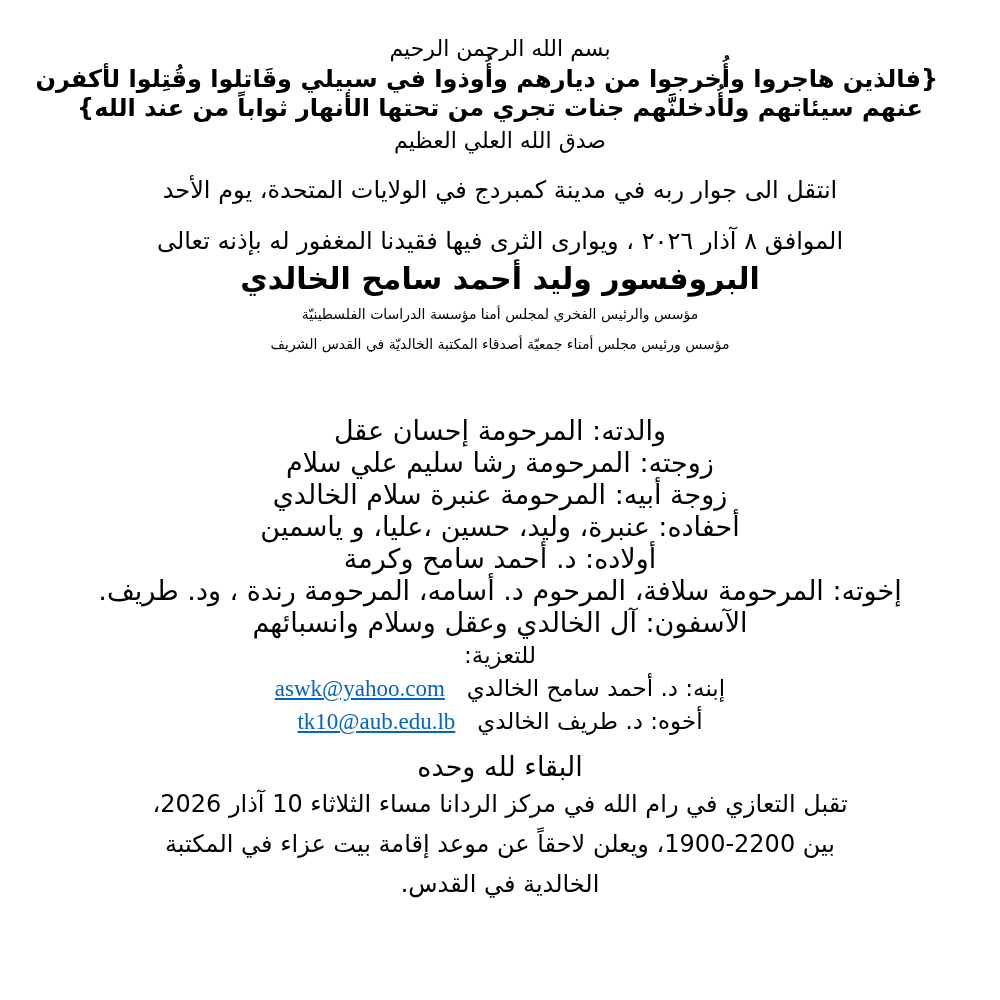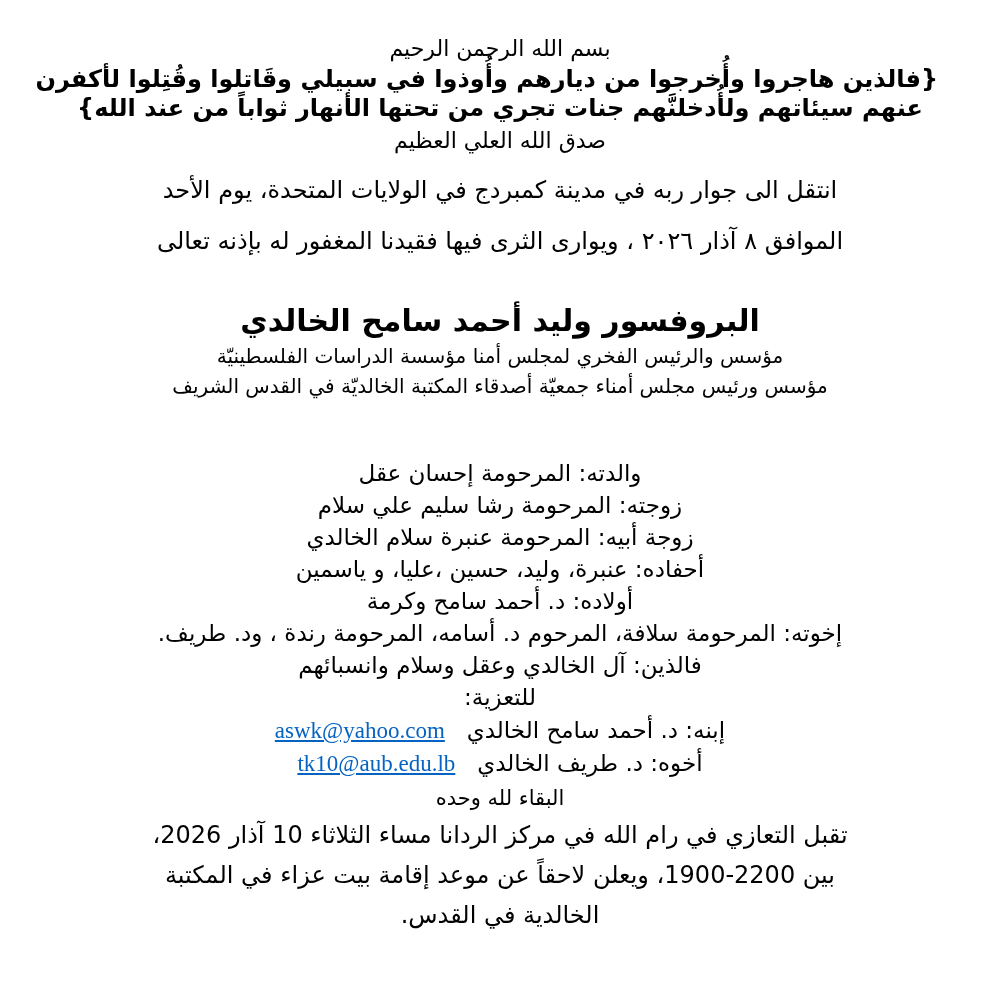--- a/index.html
+++ b/index.html
@@ -63,37 +63,36 @@
     font-size: 24px;
     line-height: 35px;
     margin-top: 16px;
   }
 
   
   .deceased-name {
     font-size: 30px;
     line-height: 40px;
     font-weight: bold;
-    margin-top: 42px;
   }
 
   
   .title-line {
-    font-size: 20px;
+    font-size: 14px;
     line-height: 29px;
     margin-top: 1px;
   }
 
   
   .family-block {
     margin-top: 56px;
   }
 
   .family-line {
-    font-size: 23px;
+    font-size: 27px;
     line-height: 32px;
     text-align: center;
     white-space: nowrap;
   }
 
   
   .contact-line {
     font-size: 23px;
     line-height: 33px;
     text-align: center;
@@ -105,23 +104,23 @@
     text-decoration: underline;
     direction: ltr;
     unicode-bidi: embed;
     display: inline-block;
     font-size: 23px;
     font-family: Liberation Serif, serif;
   }
 
   
   .baqa {
-    font-size: 21px;
+    font-size: 27px;
     line-height: 30px;
-    margin-top: 3px;
+    margin-top: 14px;
     text-align: center;
   }
 
   
   .closing {
     font-size: 24px;
     line-height: 36px;
     margin-top: 4px;
     text-align: center;
     white-space: nowrap;
@@ -151,21 +150,21 @@
   <div class="line title-line">مؤسس والرئيس الفخري لمجلس أمنا مؤسسة الدراسات الفلسطينيّة</div>
   <div class="line title-line">مؤسس ورئيس مجلس أمناء جمعيّة أصدقاء المكتبة الخالديّة في القدس الشريف</div>
 
   <div class="family-block">
     <div class="family-line">والدته: المرحومة إحسان عقل</div>
     <div class="family-line">زوجته: المرحومة رشا سليم علي سلام</div>
     <div class="family-line">زوجة أبيه: المرحومة عنبرة سلام الخالدي</div>
     <div class="family-line">أحفاده: عنبرة، وليد، حسين ،عليا، و ياسمين</div>
     <div class="family-line">أولاده: د. أحمد سامح وكرمة</div>
     <div class="family-line">إخوته: المرحومة سلافة، المرحوم د. أسامه، المرحومة رندة ، ود. طريف.</div>
-    <div class="family-line">فالذين: آل الخالدي وعقل وسلام وانسبائهم</div>
+    <div class="family-line">الآسفون: آل الخالدي وعقل وسلام وانسبائهم</div>
   </div>
 
   <div class="contact-line">للتعزية:</div>
 
   <div class="contact-line">
     <span>إبنه: د. أحمد سامح الخالدي</span>
     <span>&nbsp;</span>
     <a class="email-link" href="#">aswk@yahoo.com</a>
   </div>
 

